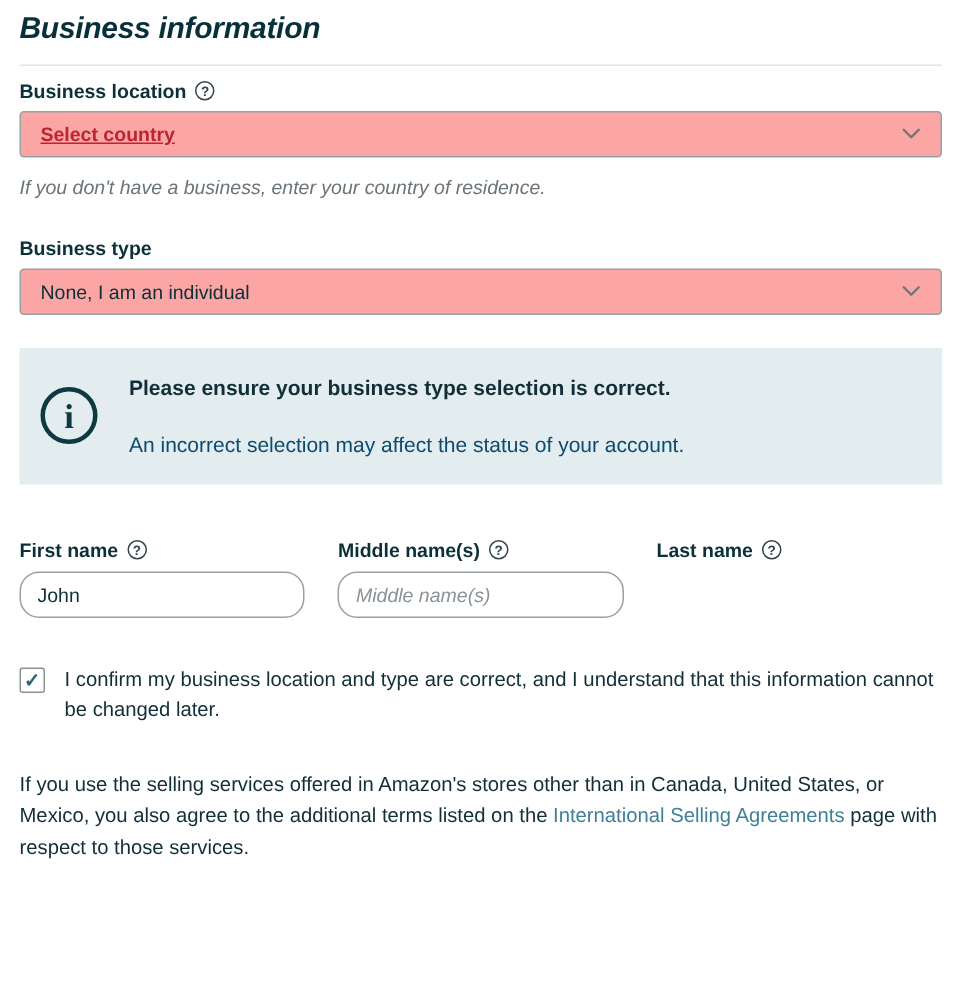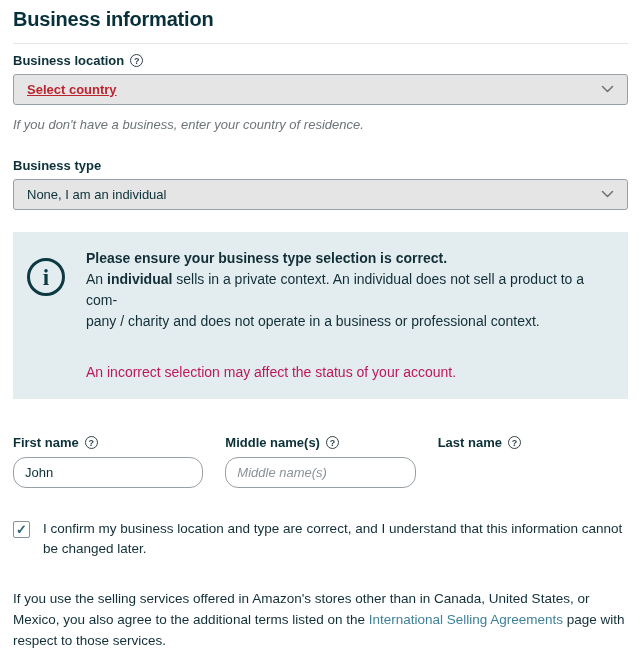--- a/index.html
+++ b/index.html
@@ -10,20 +10,21 @@
     color: #0b3038;
     overflow: hidden;
   }
   .container { padding: 8px 11px 0 13px; }
 
   .page-title {
     font-size: 20px;
     font-weight: 700;
     color: #07303a;
     letter-spacing: -0.2px;
+    font-style: italic;
   }
   .divider {
     border: none;
     border-top: 1px solid #e4e6e6;
     margin-top: 12px;
   }
 
   .field-label {
     display: flex;
     align-items: center;
@@ -45,21 +46,21 @@
     font-size: 9px;
     font-weight: 700;
     color: #32444b;
     flex: 0 0 auto;
   }
 
   .select-box {
     height: 31px;
     border: 1px solid #99a0a5;
     border-radius: 3px;
-    background: #e5e5e5;
+    background: #fca5a5;
     display: flex;
     align-items: center;
     justify-content: space-between;
     padding: 0 13px;
     margin-top: 6px;
     cursor: pointer;
   }
   .select-value { font-size: 13px; color: #0b3038; }
   .select-value.error {
     color: #bb2530;
@@ -99,21 +100,21 @@
   }
   .info-content {
     margin-left: 21px;
     font-size: 14px;
     line-height: 21px;
     color: #122f37;
     max-width: 500px;
   }
   .info-heading { font-weight: 700; }
   .bold { font-weight: 700; }
-  .info-warning { color: #be185d; margin-top: 30px; }
+  .info-warning { color: #0c4a6e; margin-top: 17px; }
 
   .names-grid {
     display: grid;
     grid-template-columns: 1fr 1fr 1fr;
     column-gap: 22px;
     margin-top: 36px;
   }
   .text-input {
     width: 100%;
     height: 31px;
@@ -194,24 +195,20 @@
       <svg class="chevron-svg" width="13" height="9" viewBox="0 0 13 9">
         <polyline points="1.5,1.5 6.5,6.5 11.5,1.5" fill="none" stroke="#6f777b" stroke-width="1.6" stroke-linecap="round" stroke-linejoin="round"></polyline>
       </svg>
     </span>
   </div>
 
   <div class="info-box">
     <span class="info-icon">i</span>
     <div class="info-content">
       <div class="info-heading">Please ensure your business type selection is correct.</div>
-      <div>
-        <span>An </span><span class="bold">individual</span><span> sells in a private context. An individual does not sell a product to a com-</span><br>
-        <span>pany / charity and does not operate in a business or professional context.</span>
-      </div>
       <div class="info-warning">An incorrect selection may affect the status of your account.</div>
     </div>
   </div>
 
   <div class="names-grid">
     <div>
       <div class="field-label">
         <span>First name</span>
         <span class="help-icon">?</span>
       </div>

